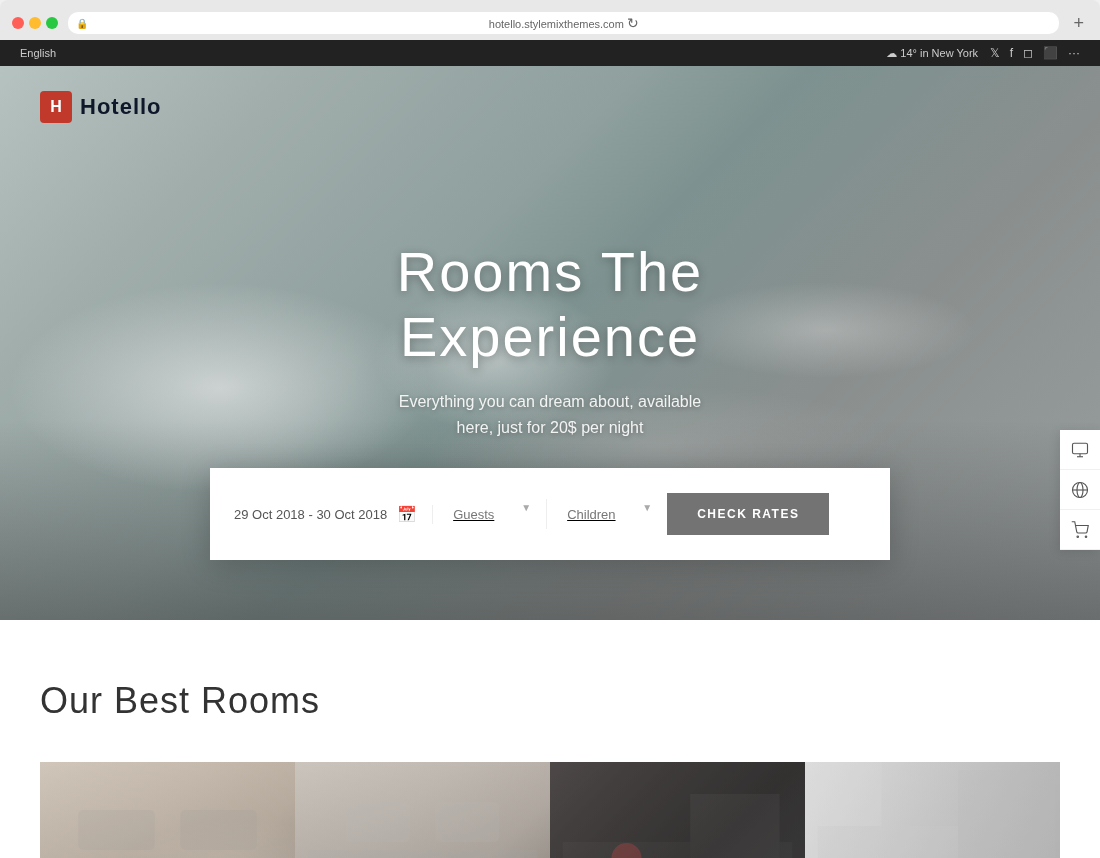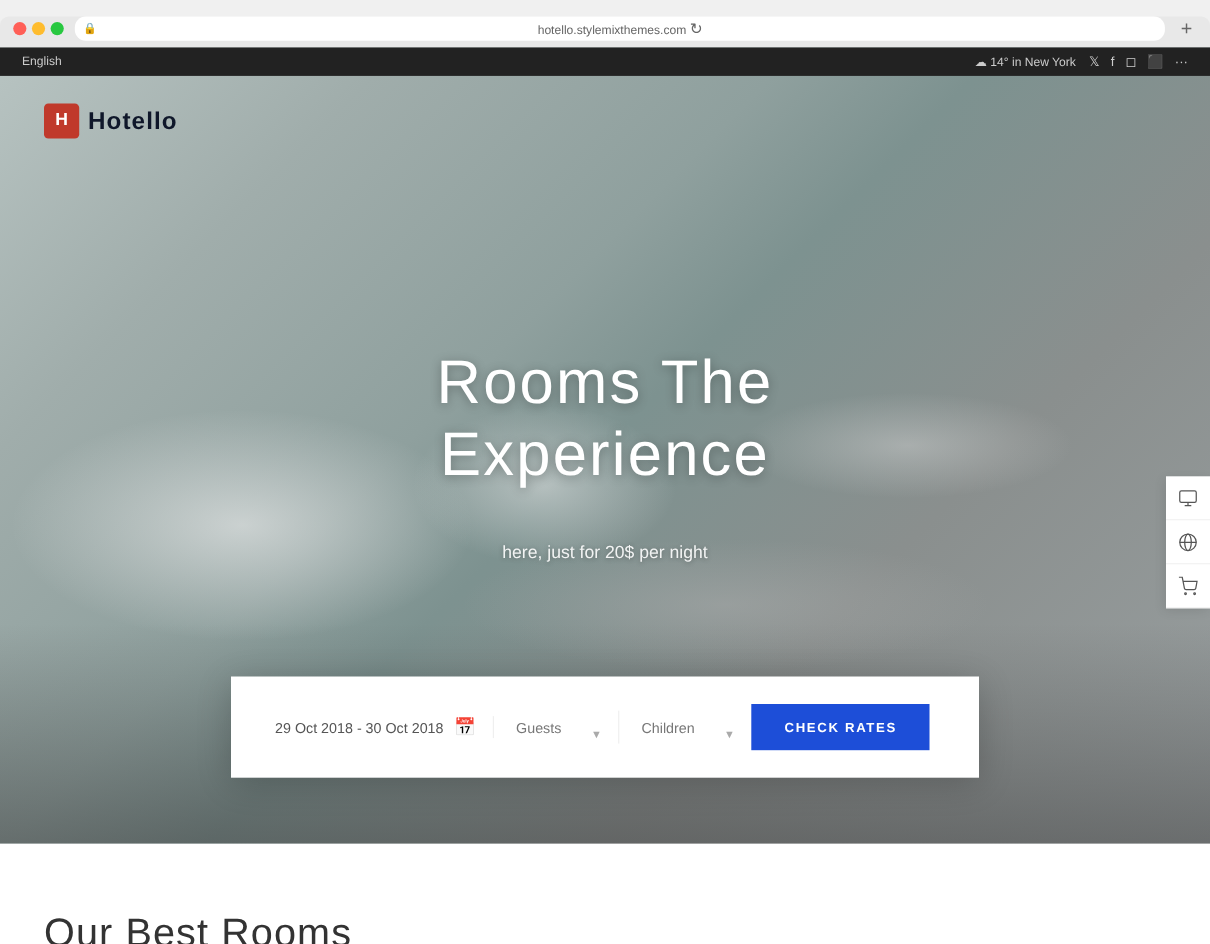--- a/index.html
+++ b/index.html
@@ -2,24 +2,23 @@
 <html><head>
   <meta charset="utf-8">
   <style>
     * { margin: 0; padding: 0; box-sizing: border-box; }
     body { font-family: 'Arial', sans-serif; background: #f0f0f0; width: 1100px; min-height: 858px; overflow-x: hidden; }
 
     
     .browser-chrome {
       background: #e8e8e8;
       border-radius: 8px 8px 0 0;
-      padding: 0 12px 0;
+      padding: 12px 12px 0;
       display: flex;
       flex-direction: column;
-      margin-top: 15px;
     }
     .browser-top {
       display: flex;
       align-items: center;
       gap: 10px;
       margin-bottom: 6px;
     }
     .browser-dots { display: flex; gap: 5px; }
     .dot { width: 12px; height: 12px; border-radius: 50%; }
     .dot-red { background: #ff5f57; }
@@ -73,21 +72,21 @@
     }
     .top-bar-left { display: flex; align-items: center; gap: 5px; }
     .top-bar-right { display: flex; align-items: center; gap: 12px; }
     .social-icons { display: flex; gap: 10px; }
     .social-icon { color: #ccc; font-size: 12px; cursor: pointer; }
 
     
     .hero {
       position: relative;
       width: 100%;
-      height: 724px;
+      height: 580px;
       overflow: hidden;
     }
     .hero-bg {
       width: 100%;
       height: 100%;
       background: linear-gradient(135deg, #b8c4c2 0%, #a0adab 20%, #8fa09e 40%, #7d9290 50%, #8a8f8e 70%, #999fa0 100%);
       position: absolute;
       top: 0; left: 0;
     }
     
@@ -192,21 +191,21 @@
       text-shadow: 0 1px 5px rgba(0,0,0,0.3);
     }
 
     
     .booking-bar {
       position: absolute;
       bottom: 60px;
       left: 50%;
       transform: translateX(-50%);
       background: white;
-      padding: 25px 40px;
+      padding: 25px 24px;
       display: flex;
       align-items: center;
       gap: 15px;
       z-index: 10;
       box-shadow: 0 5px 30px rgba(0,0,0,0.2);
       min-width: 680px;
       margin-top: 16px;
     }
     .booking-date {
       display: flex;
@@ -219,43 +218,44 @@
       font-size: 13px;
       color: #555;
     }
     .calendar-icon {
       color: #aaa;
       font-size: 16px;
     }
     .booking-select {
       position: relative;
       display: flex;
-      align-items: flex-end;
+      align-items: flex-start;
       gap: 5px;
+      text-decoration: underline;
     }
     .select-field {
       appearance: none;
       border: none;
       outline: none;
       font-size: 13px;
       color: #777;
       padding: 5px 25px 5px 5px;
       cursor: pointer;
       background: transparent;
     }
     .select-arrow {
       position: absolute;
       right: 0;
       color: #aaa;
       font-size: 10px;
       pointer-events: none;
     }
     .divider { width: 1px; height: 30px; background: #eee; }
     .check-rates-btn {
-      background: #1d4ed8;
+      background: #737373;
       color: white;
       border: none;
       padding: 14px 30px;
       font-size: 12px;
       font-weight: 700;
       letter-spacing: 1.5px;
       text-transform: uppercase;
       cursor: pointer;
       white-space: nowrap;
     }
@@ -377,21 +377,21 @@
     <nav class="navbar" style="top:32px;">
       <div class="logo">
         <div class="logo-icon">H</div>
         <span class="logo-text">Hotello</span>
       </div>
     </nav>
 
     <div class="hero-content">
       <h1 class="hero-title">Rooms The Experience</h1>
       <p class="hero-subtitle">
-        <br>
+        <span>Everything you can dream about, available</span><br>
         <span>here, just for 20$ per night</span>
       </p>
     </div>
 
     <div class="booking-bar">
       <div class="booking-date">
         <span class="booking-date-text">29 Oct 2018 - 30 Oct 2018</span>
         <span class="calendar-icon">📅</span>
       </div>
 

